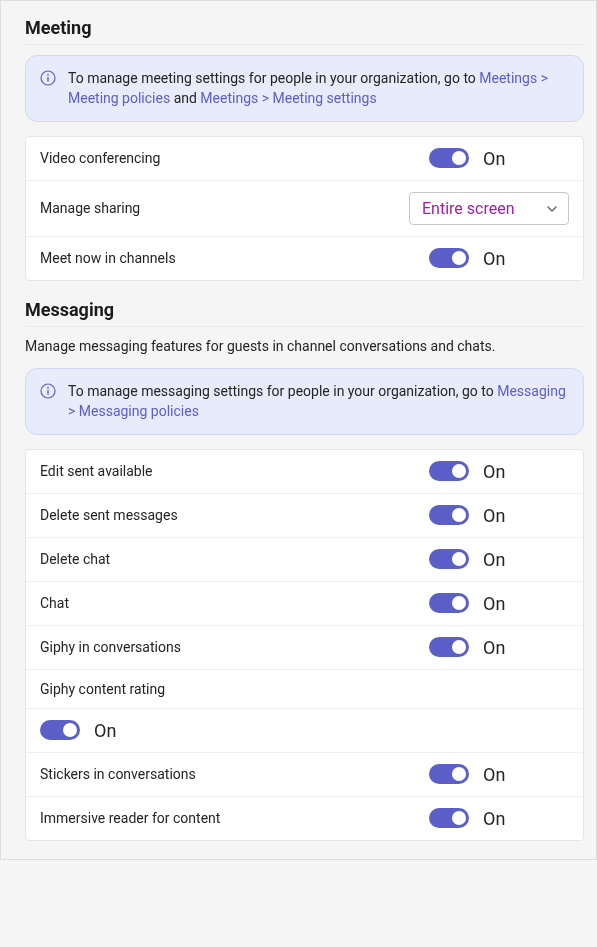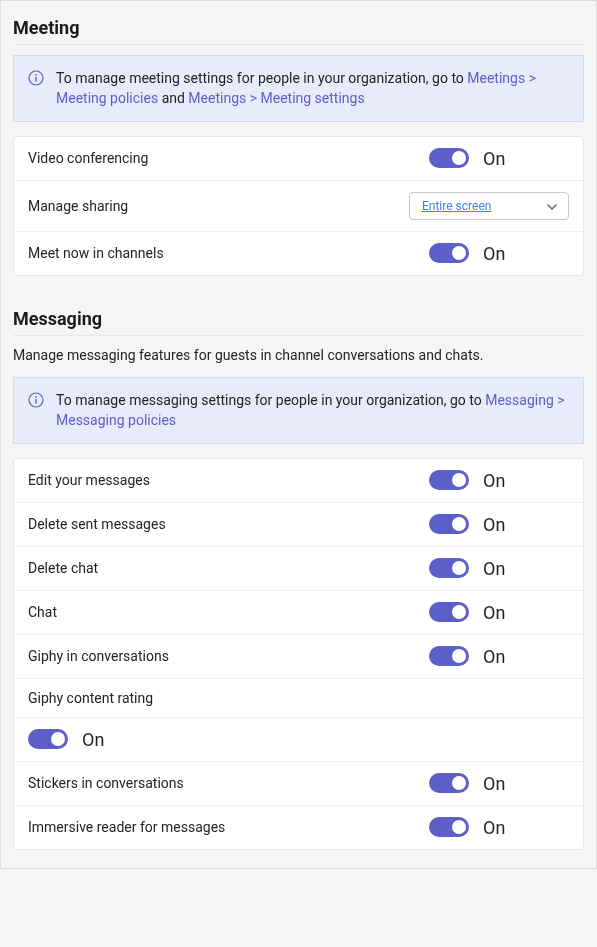--- a/index.html
+++ b/index.html
@@ -6,60 +6,60 @@
 body {
   font-family: "Segoe UI", -apple-system, BlinkMacSystemFont, Roboto, sans-serif;
   background: #f5f5f5;
   color: #242424;
   font-size: 14px;
   width: 597px;
 }
 .page {
   background: #f5f5f5;
   border: 1px solid #ddd;
-  padding: 10px 12px 18px 12px;
+  padding: 10px 12px 18px 24px;
 }
 .section-title {
   font-size: 18px;
   font-weight: 700;
   color: #1b1b1b;
   padding: 6px 0 6px 0;
   border-bottom: 1px solid #e8e8e8;
   margin-bottom: 10px;
 }
 .section-desc {
   font-size: 14px;
   color: #242424;
   line-height: 1.4;
   margin-bottom: 12px;
 }
 .info-banner {
   background: #e8ebfa;
   border: 1px solid #d2d8f2;
-  border-radius: 0;
+  border-radius: 12px;
   padding: 12px 14px 12px 14px;
   display: flex;
   gap: 12px;
   margin-bottom: 14px;
   line-height: 1.45;
 }
 .info-icon {
   flex: 0 0 auto;
   width: 16px;
   height: 16px;
   margin-top: 2px;
 }
 .info-icon svg { display:block; }
 .info-text { flex: 1; color: #242424; }
 .info-text a { color: #5b5fc7; text-decoration: none; }
 .card {
   background: #fff;
   border: 1px solid #e6e6e6;
   border-radius: 4px;
-  margin-bottom: 26px;
+  margin-bottom: 12px;
 }
 .card:last-child { margin-bottom: 0; }
 .row {
   display: flex;
   align-items: center;
   justify-content: space-between;
   padding: 11px 14px;
   border-bottom: 1px solid #f0f0f0;
 }
 .row:last-child { border-bottom: none; justify-content: space-between; }
@@ -95,21 +95,21 @@
   justify-content: space-between;
   gap: 10px;
   border: 1px solid #c7c7c7;
   border-radius: 4px;
   background: #fff;
   padding: 6px 10px 6px 12px;
   width: 160px;
   cursor: pointer;
 }
 .select.wide { width: 160px; }
-.select-value { font-size: 12px; color: #3b82f6; text-decoration: underline; }
+.select-value { font-size: 16px; color: #a21caf; }
 .chevron { width: 12px; height: 12px; flex:0 0 auto; }
 </style>
 </head>
 <body>
 
 <div class="page">
 
   <h2 class="section-title">Meeting</h2>
 
   <div class="info-banner">
@@ -170,21 +170,21 @@
           <rect x="7.3" y="6.8" width="1.4" height="5" rx="0.7" fill="#5b5fc7"></rect>
         </svg>
     </span>
     <div class="info-text">
       <span>To manage messaging settings for people in your organization, go to </span><a href="#">Messaging &gt; Messaging policies</a>
     </div>
   </div>
 
   <div class="card">
     <div class="row">
-      <span class="row-label">Edit your messages</span>
+      <span class="row-label">Edit sent available</span>
       <div class="control-cell">
         <div class="toggle">
             <div class="knob"></div>
           </div>
         <span class="toggle-state">On</span>
       </div>
     </div>
     <div class="row">
       <span class="row-label">Delete sent messages</span>
       <div class="control-cell">
@@ -235,21 +235,21 @@
     <div class="row">
       <span class="row-label">Stickers in conversations</span>
       <div class="control-cell">
         <div class="toggle">
             <div class="knob"></div>
           </div>
         <span class="toggle-state">On</span>
       </div>
     </div>
     <div class="row">
-      <span class="row-label">Immersive reader for messages</span>
+      <span class="row-label">Immersive reader for content</span>
       <div class="control-cell">
         <div class="toggle">
             <div class="knob"></div>
           </div>
         <span class="toggle-state">On</span>
       </div>
     </div>
   </div>
 
 </div>

